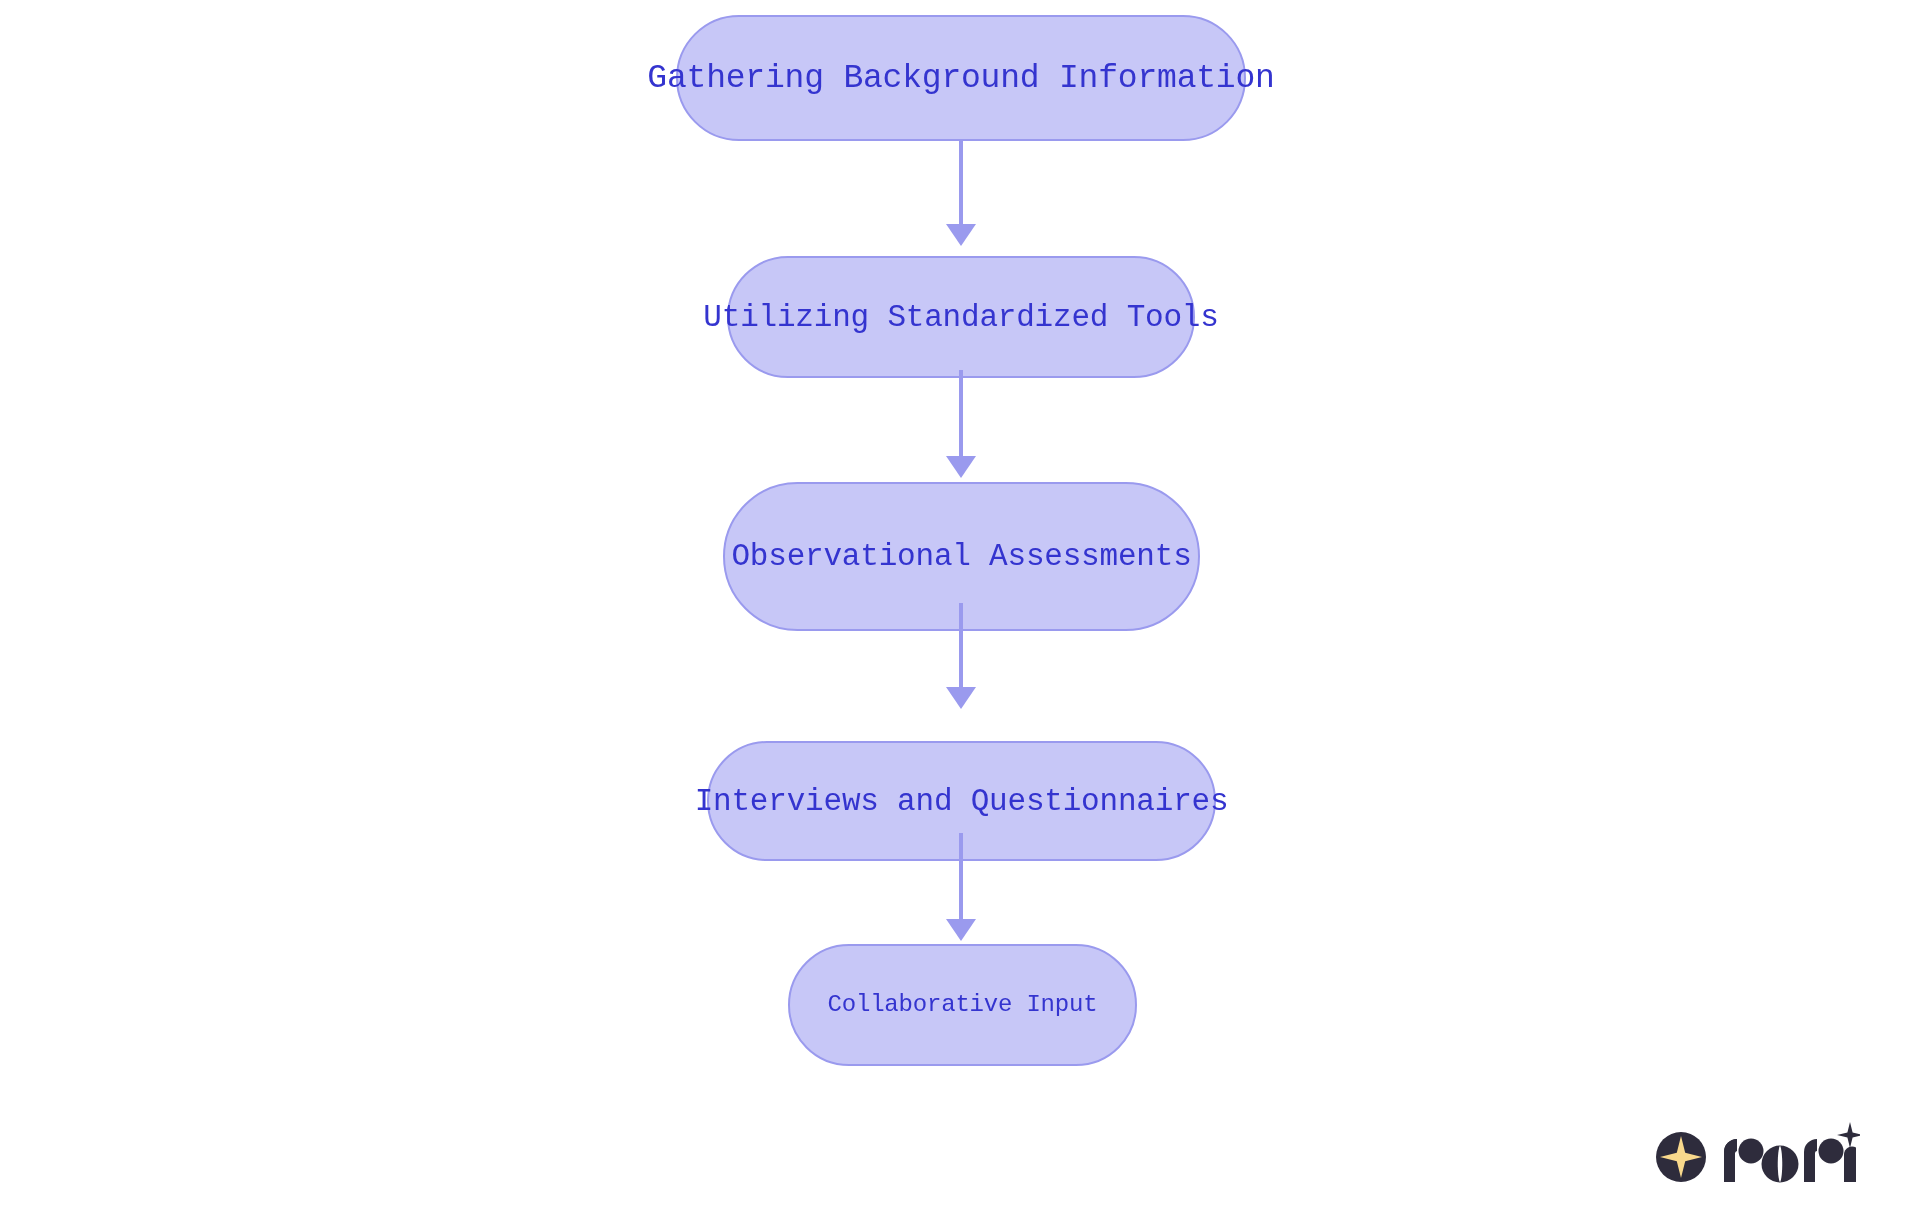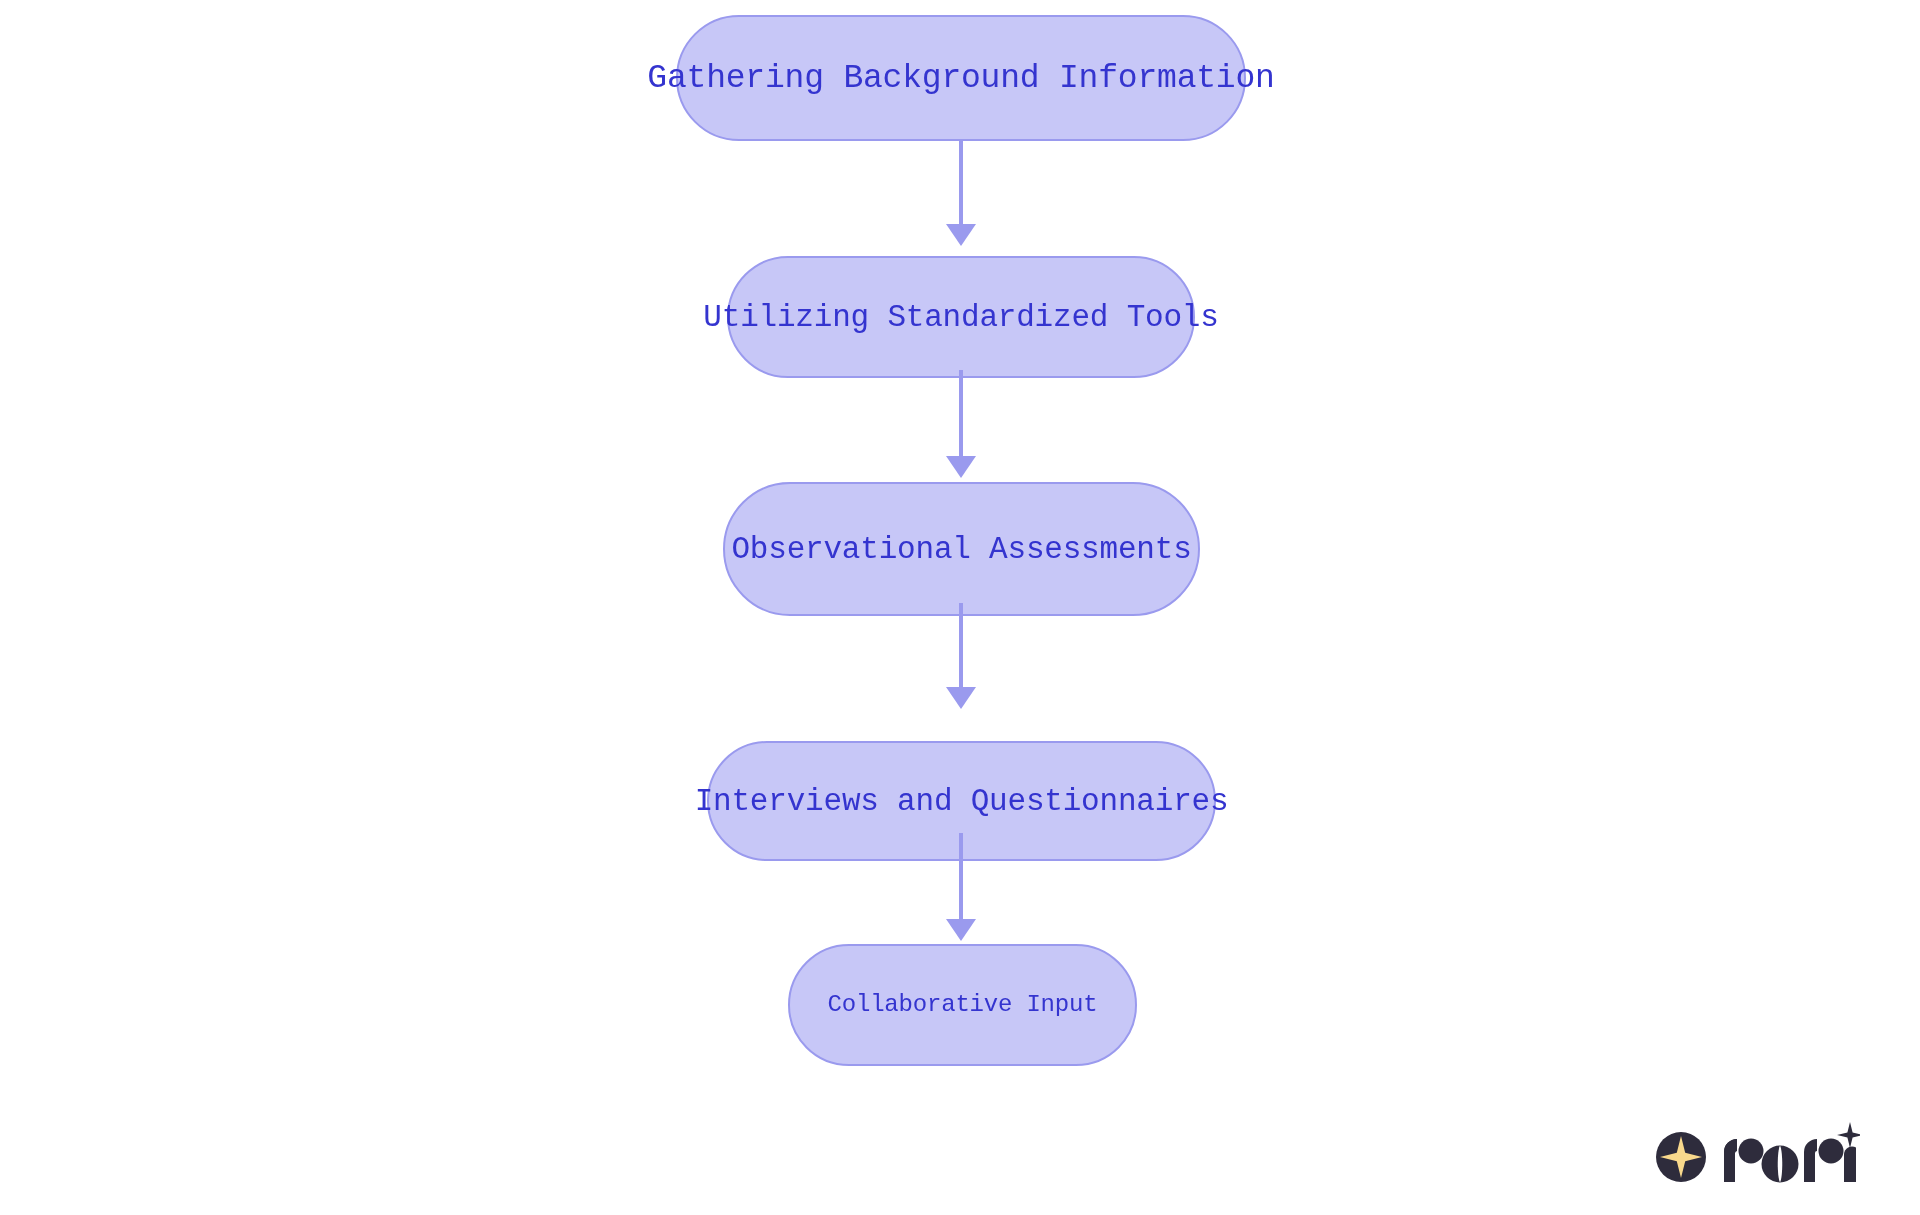--- a/index.html
+++ b/index.html
@@ -40,21 +40,21 @@
   }
 
   .node-label {
     display: block;
     line-height: 1;
   }
 
   
   .node-1 { left: 676px;  top: 15px;   width: 570px; height: 126px; font-size: 33px; }
   .node-2 { left: 727px;  top: 248px;  width: 468px; height: 122px; font-size: 31px; margin-top: 8px; }
-  .node-3 { left: 723px;  top: 482px;  width: 477px; height: 134px; font-size: 31px; }
+  .node-3 { left: 723px;  top: 482px;  width: 477px; height: 149px; font-size: 31px; }
   .node-4 { left: 707px;  top: 713px;  width: 509px; height: 120px; font-size: 31px; margin-top: 28px; }
   .node-5 { left: 788px;  top: 944px;  width: 349px; height: 122px; font-size: 24px; }
 
   
   .edge-shaft {
     position: absolute;
     width: 4px;
     background: #9a9aee;
     left: 959px;
   }

